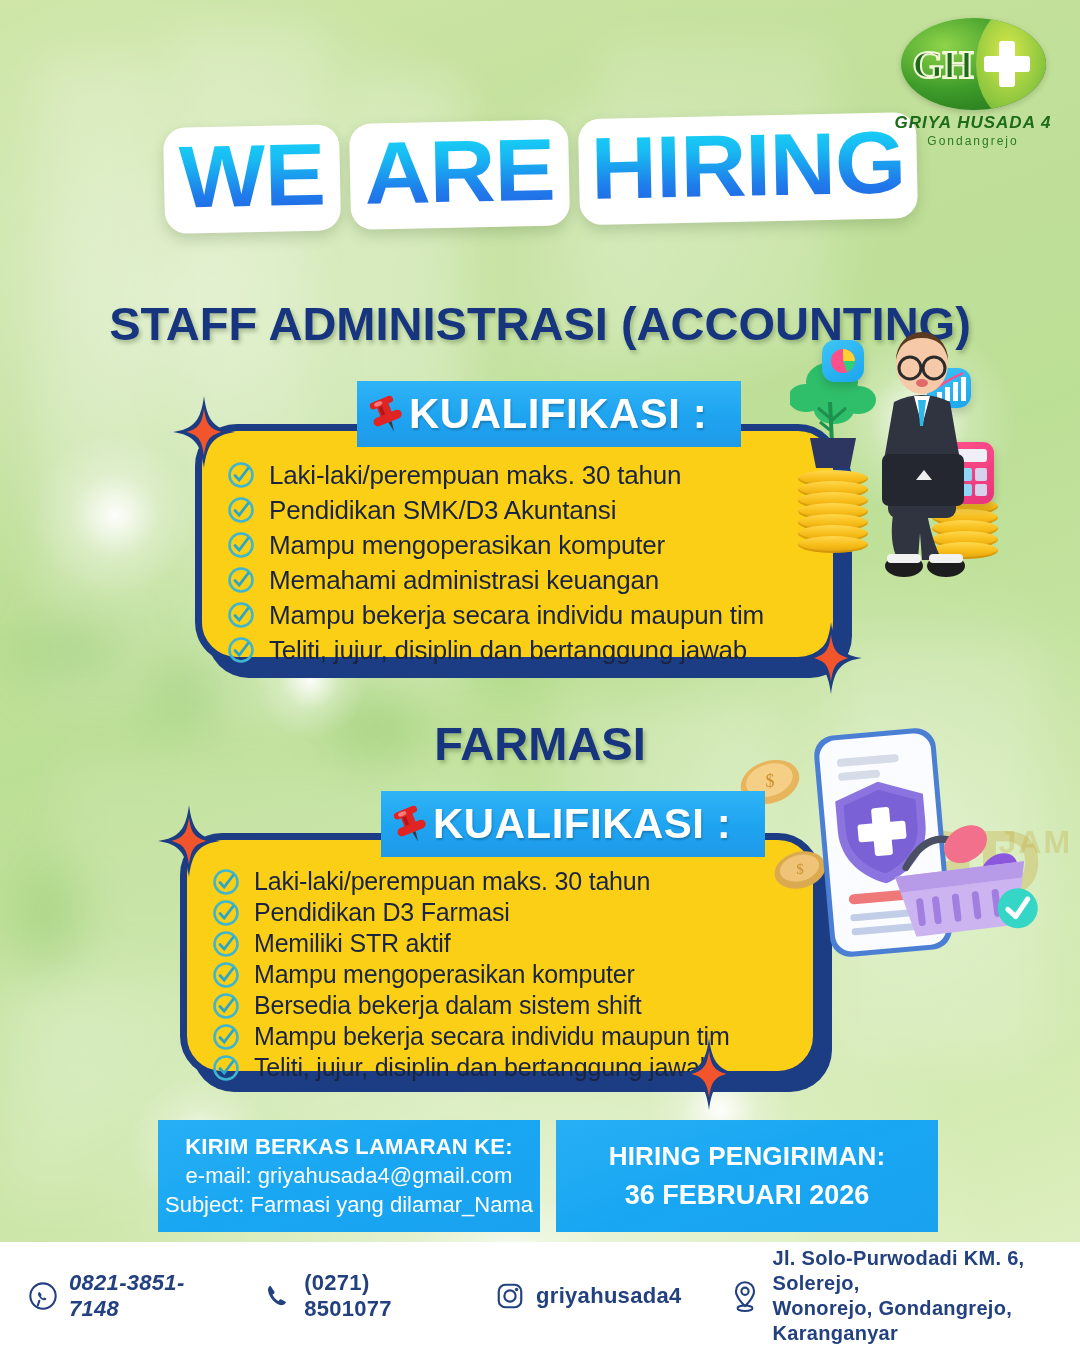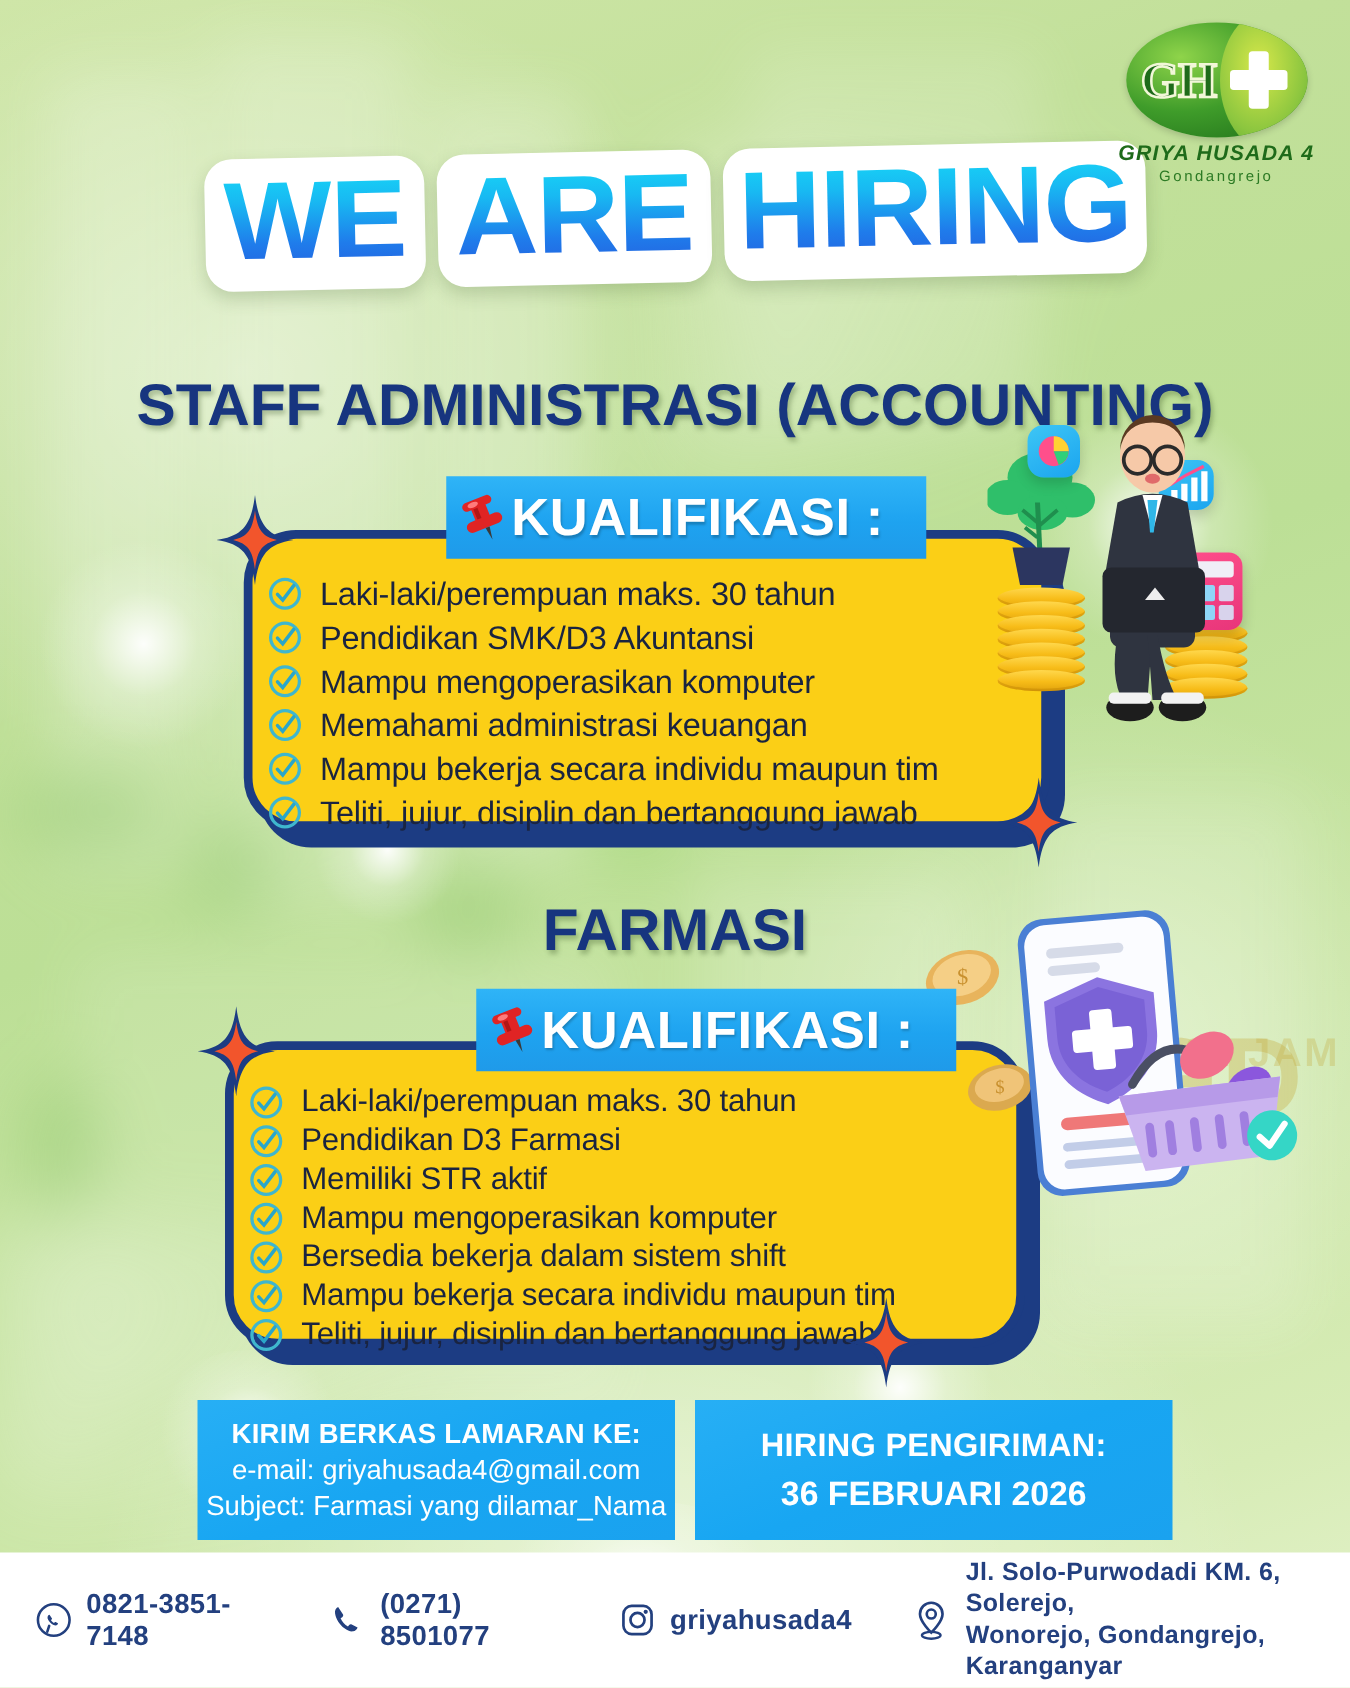--- a/index.html
+++ b/index.html
@@ -76,21 +76,21 @@
      text-shadow:1px 2px 2px rgba(0,0,0,.22); }
   .pin { position:absolute; left:8px; top:50%; transform:translateY(-50%) rotate(-22deg); width:42px; height:42px;}
   #kual1 { left:357px; top:381px; }
   #kual2 { left:381px; top:791px; }
 
   
   .card { position:absolute; z-index:5; }
   .card .shadow { position:absolute; inset:0; transform:translate(12px,14px);
       background:#1c3c83; border-radius:42px; }
   .card .body { position:absolute; inset:0; background:#fbcf16; border-radius:42px;
-      border:7px solid #1c3c83; padding:26px 30px 22px 12px; }
+      border:7px solid #1c3c83; padding:26px 30px 22px 25px; }
   .qlist { list-style:none; }
   .qrow { display:flex; align-items:center; gap:14px; }
   .qrow .txt { color:#1a2440; font-size:26px; letter-spacing:-.2px; line-height:1.0; }
   .chk { flex:0 0 auto; width:28px; height:28px; }
 
   #card1 { left:195px; top:424px; width:645px; height:240px; }
   #card1 .qrow { height:35px; }
   #card2 { left:180px; top:833px; width:640px; height:245px; }
   #card2 .qrow { height:31px; }
   #card2 .qrow .txt { font-size:25px; }
@@ -104,21 +104,21 @@
   .bb-line { font-size:22px; margin-top:3px; font-weight:400; }
   #box-dead .bb-title { font-size:26px; }
   #box-dead .bb-line { font-size:27px; font-weight:800; margin-top:8px;}
 
   
   .footer { position:absolute; left:0; bottom:0; width:1080px; height:108px; background:#fff; z-index:9;
      display:flex; align-items:center; }
   .fitem { display:flex; align-items:center; gap:11px; color:#23407f; font-weight:800; }
   .fitem .ftxt { font-size:22px; letter-spacing:.3px; }
   .fic { flex:0 0 auto; width:30px; height:30px; }
-  #f-wa   { margin-left:28px; }
+  #f-wa   { margin-left:28px;font-style:italic; }
   #f-tel  { margin-left:60px; }
   #f-ig   { margin-left:62px; }
   #f-addr { margin-left:46px; }
   #f-addr .ftxt { font-size:20px; line-height:1.25; text-align:left; }
 
   
   .ill { position:absolute; z-index:6; }
   .coin-stack { position:absolute; }
   .coin { position:absolute; width:100%; height:17px; border-radius:50%;
      background:linear-gradient(180deg,#ffd84d 0%,#f7bc18 55%,#e0a20c 100%);

